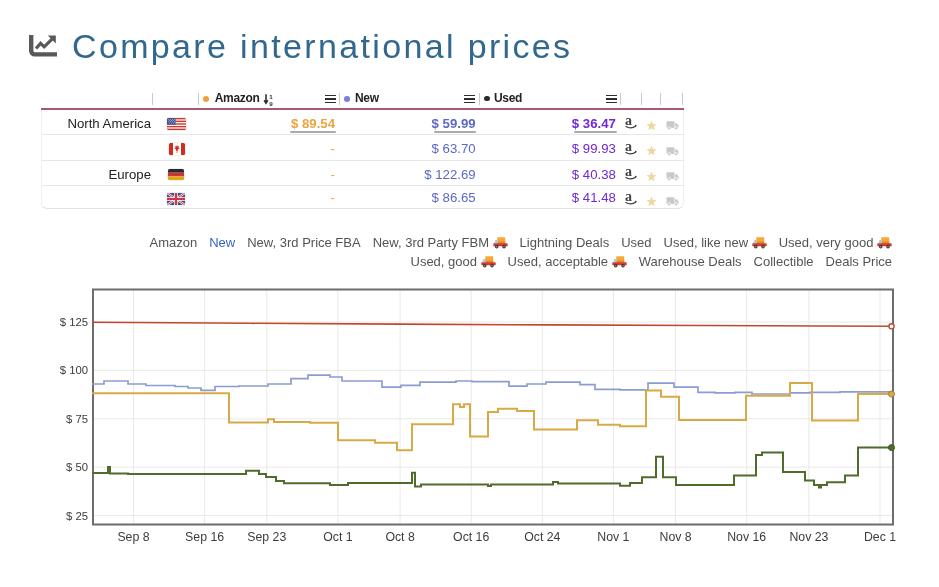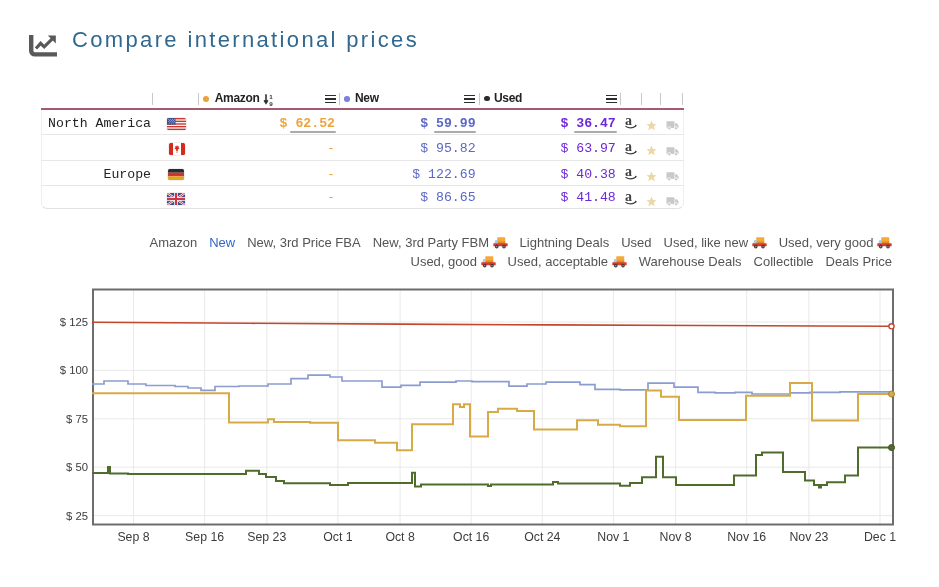--- a/index.html
+++ b/index.html
@@ -1,28 +1,28 @@
 <!DOCTYPE html>
 <html><head><meta charset="utf-8"><title>Compare international prices</title>
 <style>
 * { margin:0; padding:0; box-sizing:border-box; }
 html,body { width:939px; height:587px; background:#fff; font-family:"Liberation Sans", sans-serif; position:relative; overflow:hidden; }
 #ticon { position:absolute; left:29px; top:35px; }
-#title { position:absolute; left:72px; top:27px; font-size:22px; letter-spacing:2.35px; color:#31688f; white-space:nowrap; }
+#title { position:absolute; left:72px; top:27px; font-size:34px; letter-spacing:2.35px; color:#31688f; white-space:nowrap; }
 
 #tbl { position:absolute; left:41px; top:88px; width:643px; height:121px; }
 #thead { position:absolute; left:0; top:0; width:643px; height:22px; border-bottom:2px solid #a65a70; }
 .pipe { position:absolute; top:5px; width:1px; height:12px; background:#c9c9c9; }
 .burger { position:absolute; top:6.5px; width:11px; height:9px; }
 .burger i { display:block; height:1.6px; background:#2d2d2d; margin-bottom:2.1px; }
 .hlab { position:absolute; top:3px; font-size:12px; letter-spacing:-0.3px; font-weight:bold; color:#232323; white-space:nowrap; }
 .dot { position:absolute; top:8px; width:6px; height:6px; border-radius:50%; }
 .row { position:absolute; left:0; width:643px; border-bottom:1px solid #e7e7e7; }
 #tbl .rside { position:absolute; top:22px; height:99px; border-left:1px solid #efefef; border-right:1px solid #efefef; border-bottom:1px solid #e2e2e2; border-radius:0 0 6px 6px; width:643px; left:0; }
-.cell { position:absolute; white-space:nowrap; font-size:13.2px; color:#232323;font-family:Liberation Mono, monospace; }
+.cell { position:absolute; white-space:nowrap; font-size:13.2px; color:#232323; }
 .pr { text-align:right; }
 .az { color:#eda43b; font-weight:bold; }
 .azd { color:#eda43b; }
 .nw { color:#5b68c7; }
 .us { color:#6d28d9; }
 .b { font-weight:bold; }
 .ul { position:absolute; height:2px; background:#ababab; border-radius:1px; }
 .fl { position:absolute; border-radius:1.5px; box-shadow:0 0 0 0.5px rgba(0,0,0,0.12); }
 .ic { position:absolute; }
 
@@ -106,39 +106,39 @@
           <circle cx="2.5" cy="7.5" r="0.9"></circle>
           <circle cx="6.5" cy="7.5" r="0.9"></circle>
           <circle cx="10.5" cy="7.5" r="0.9"></circle>
           <circle cx="14.5" cy="7.5" r="0.9"></circle>
           <circle cx="4.5" cy="10" r="0.9"></circle>
           <circle cx="8.5" cy="10" r="0.9"></circle>
           <circle cx="12.5" cy="10" r="0.9"></circle>
         </g>
       </svg>
     </div>
- <div class="cell pr az" style="left:157px;top:27.5px;width:137px">$ 62.52</div>
+ <div class="cell pr az" style="left:157px;top:27.5px;width:137px">$ 89.54</div>
  <div class="ul" style="left:249px;top:42.5px;width:46px"></div>
  <div class="cell pr nw b" style="left:297.6px;top:27.5px;width:137px">$ 59.99</div>
  <div class="ul" style="left:392.5px;top:42.5px;width:42px"></div>
  <div class="cell pr us b" style="left:437.8px;top:27.5px;width:137px">$ 36.47</div>
  <div class="ul" style="left:533px;top:42.5px;width:43px"></div>
 
  <div style="position:absolute;left:128px;top:54.5px">
       <svg class="fl" width="16" height="12" viewBox="0 0 32 24">
         <rect width="32" height="24" fill="#fff"></rect>
         <rect width="8" height="24" fill="#d52b1e"></rect>
         <rect x="24" width="8" height="24" fill="#d52b1e"></rect>
         <path d="M16 4 l1.5 3 2.5-1 -1 3.5 2.5 0.5 -4 3.5 0.7 2.5 -2.2-0.8 -2.2 0.8 0.7-2.5 -4-3.5 2.5-0.5 -1-3.5 2.5 1z" fill="#d52b1e"></path>
         <rect x="15.4" y="14" width="1.2" height="6" fill="#d52b1e"></rect>
       </svg>
     </div>
  <div class="cell pr azd" style="left:157px;top:53px;width:137px">-</div>
- <div class="cell pr nw" style="left:297.6px;top:53px;width:137px">$ 95.82</div>
- <div class="cell pr us" style="left:437.8px;top:53px;width:137px">$ 63.97</div>
+ <div class="cell pr nw" style="left:297.6px;top:53px;width:137px">$ 63.70</div>
+ <div class="cell pr us" style="left:437.8px;top:53px;width:137px">$ 99.93</div>
 
  <div class="cell pr" style="left:0;top:79px;width:110px">Europe</div>
  <div style="position:absolute;left:127px;top:81px">
       <svg class="fl" width="16" height="11" viewBox="0 0 32 22">
         <rect width="32" height="7.4" fill="#2b2b2b"></rect>
         <rect y="7.4" width="32" height="7.3" fill="#c33"></rect>
         <rect y="14.7" width="32" height="7.3" fill="#e2a418"></rect>
       </svg>
     </div>
  <div class="cell pr azd" style="left:157px;top:79px;width:137px">-</div>

